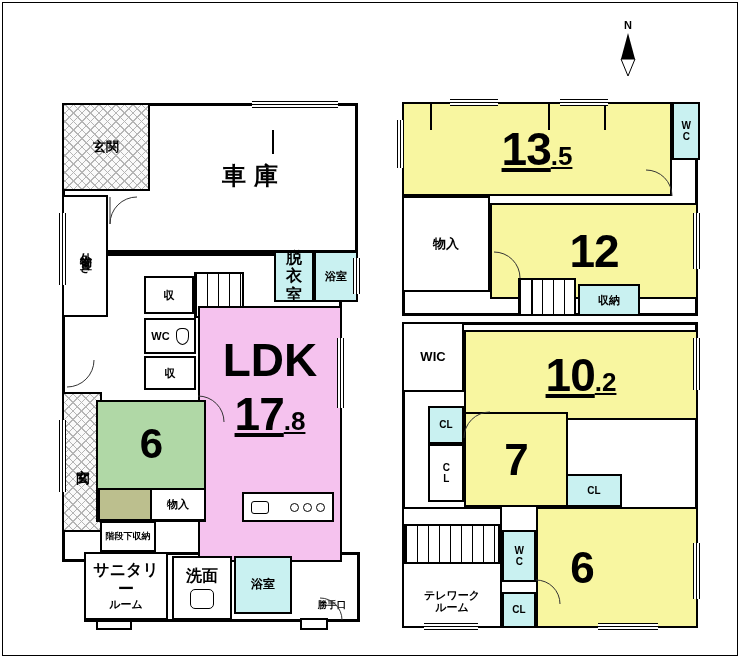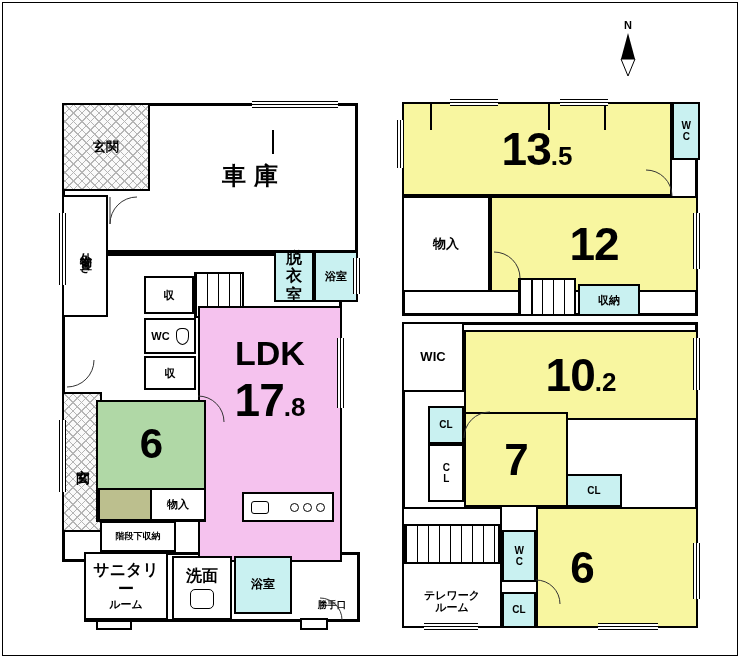--- a/index.html
+++ b/index.html
@@ -17,21 +17,21 @@
       repeating-linear-gradient(45deg, #b5b5b5 0 1px, transparent 1px 6px),
       repeating-linear-gradient(135deg, #b5b5b5 0 1px, transparent 1px 6px); }
   .stairs { background-image: repeating-linear-gradient(to right, #000 0 1.5px, transparent 1.5px 11px); }
   .yellow { background:#f8f6a0; }
   .pink   { background:#f5c2ee; }
   .green  { background:#b0d8a6; }
   .cyan   { background:#c9f1f1; }
   .olive  { background:#bcbf8e; }
   .num { font-weight:bold; font-size:46px; letter-spacing:-1px; color:#000; }
   .num-dec { font-weight:bold; font-size:26px; color:#000; }
-  .numwrap { display:flex; align-items:baseline; }
+  .numwrap { display:flex; align-items:baseline;text-decoration:underline; }
   .winh { position:absolute; height:7px; z-index:40;
     background:linear-gradient(to bottom,#000 0 1px,#fff 1px 3px,#000 3px 4px,#fff 4px 6px,#000 6px 7px); }
   .winv { position:absolute; width:7px; z-index:40;
     background:linear-gradient(to right,#000 0 1px,#fff 1px 3px,#000 3px 4px,#fff 4px 6px,#000 6px 7px); }
   .stub { position:absolute; background:#000; z-index:35; }
   .overlay { position:absolute; left:0; top:0; z-index:50; pointer-events:none; }
   .step { position:absolute; border:2px solid #000; background:#fff; z-index:30; }
   .toilet { display:inline-block; width:13px; height:17px; border:1.5px solid #000;
             border-radius:6px 6px 7px 7px / 5px 5px 9px 9px; background:#fff; margin-left:6px; }
   .sink { display:inline-block; width:24px; height:20px; border:1.5px solid #000;
@@ -82,21 +82,21 @@
   <div class="room" style="left:144px;top:318px;width:52px;height:36px">
     <span class="lbl" style="font-size:11px">WC</span>
     <span class="toilet"></span>
   </div>
 
   <div class="room" style="left:144px;top:356px;width:52px;height:34px">
     <span class="lbl" style="font-size:11px">収</span>
   </div>
 
   <div class="room pink" style="left:198px;top:306px;width:144px;height:256px;flex-direction:column;justify-content:flex-start;padding-top:26px">
-    <span class="lbl" style="font-size:34px">LDK</span>
+    <span class="lbl" style="font-size:46px">LDK</span>
     <span class="numwrap">
       <span class="num">17</span>
       <span class="num-dec">.8</span>
     </span>
   </div>
 
   <div class="room" style="left:242px;top:492px;width:92px;height:30px;z-index:20;justify-content:space-between;padding:0 7px">
     <span class="counter-sink"></span>
     <span style="display:flex;gap:4px">
       <span class="burner"></span>
@@ -112,21 +112,21 @@
   <div class="room green" style="left:96px;top:400px;width:110px;height:122px;padding-bottom:34px">
     <span class="num" style="font-size:42px">6</span>
   </div>
 
   <div class="room olive" style="left:98px;top:488px;width:54px;height:33px"></div>
 
   <div class="room" style="left:150px;top:488px;width:56px;height:33px">
     <span class="lbl" style="font-size:11px">物入</span>
   </div>
 
-  <div class="room" style="left:100px;top:521px;width:76px;height:31px">
+  <div class="room" style="left:100px;top:521px;width:56px;height:31px">
     <span class="lbl" style="font-size:9px">階段下収納</span>
   </div>
 
   <div class="room" style="left:84px;top:552px;width:84px;height:68px;flex-direction:column">
     <span class="lbl" style="font-size:16px">サニタリー</span>
     <span class="lbl" style="font-size:11px">ルーム</span>
   </div>
 
   <div class="room" style="left:172px;top:556px;width:60px;height:64px;flex-direction:column">
     <span class="lbl" style="font-size:16px">洗面</span>
@@ -152,21 +152,21 @@
   </div>
 
   <div class="room cyan" style="left:672px;top:102px;width:28px;height:58px">
     <span class="lbl vert" style="font-size:10px">WC</span>
   </div>
 
   <div class="room" style="left:402px;top:196px;width:88px;height:96px">
     <span class="lbl" style="font-size:13px">物入</span>
   </div>
 
-  <div class="room yellow" style="left:490px;top:196px;width:208px;height:96px">
+  <div class="room yellow" style="left:490px;top:203px;width:208px;height:96px">
     <span class="num">12</span>
   </div>
 
   <div class="room stairs" style="left:518px;top:278px;width:58px;height:38px"></div>
 
   <div class="room" style="left:402px;top:322px;width:62px;height:70px">
     <span class="lbl" style="font-size:13px">WIC</span>
   </div>
 
   <div class="room cyan" style="left:578px;top:284px;width:62px;height:32px">

